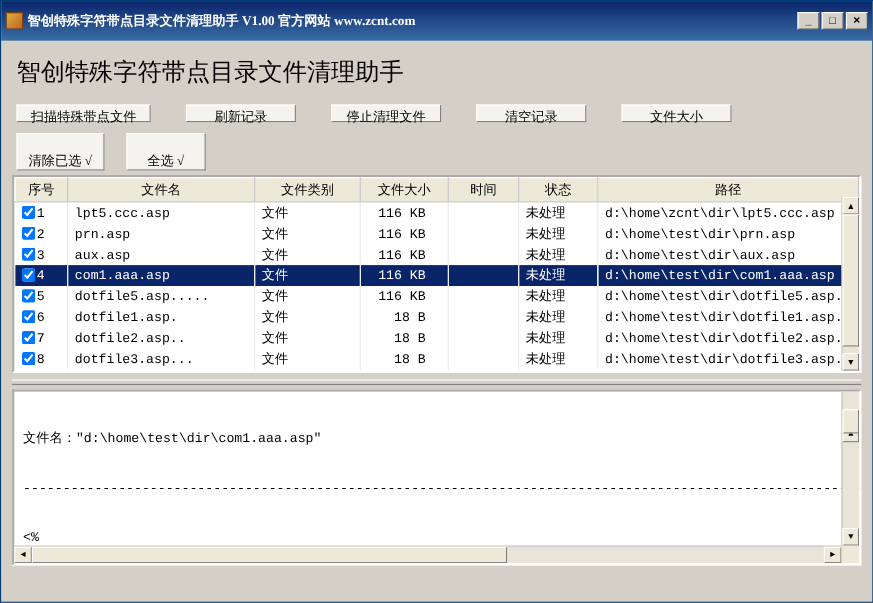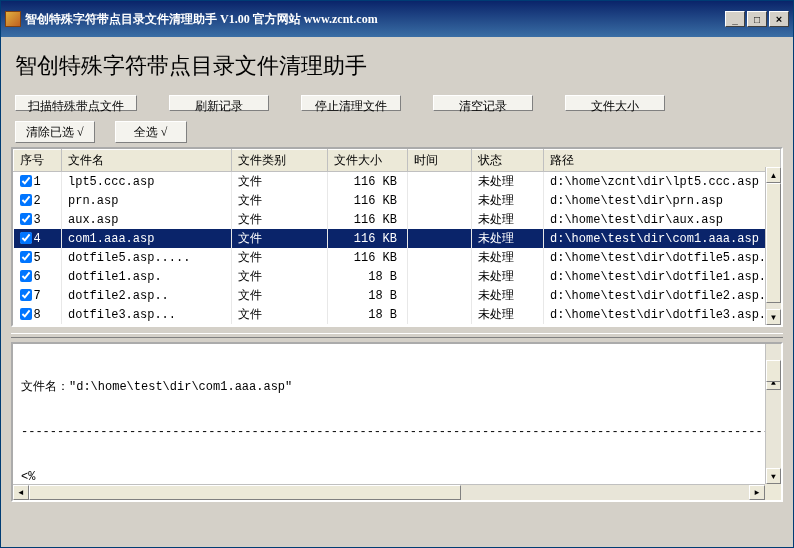--- a/index.html
+++ b/index.html
@@ -70,21 +70,21 @@
   gap: 20px;
   margin: 4px 0 4px 4px;
 }
 .btn-small {
   min-width: 72px;
   height: 22px;
   background: #f4f3ee;
   border: 1px solid #808080;
   border-top-color:#fff; border-left-color:#fff;
   font-size: 12px;
-  padding: 2px 10px;
+  padding: 16px 10px;
   cursor: default;
   font-family: "SimSun","宋体",serif;
 }
 .table-wrap {
   border: 2px inset #fff;
   background: #fff;
   height: 180px;
   overflow: hidden;
   margin-bottom: 6px;
   position: relative;
@@ -92,21 +92,21 @@
 table {
   border-collapse: collapse;
   width: 100%;
   font-size: 12px;
   table-layout: fixed;
 }
 th {
   background: #ece9d8;
   border: 1px solid #c0c0c0;
   border-top-color:#fff; border-left-color:#fff;
-  text-align: left;
+  text-align: center;
   padding: 2px 6px;
   font-weight: normal;
   height: 18px;
   overflow:hidden;
 }
 td {
   padding: 1px 6px;
   border-right: 1px solid #e8e8e8;
   height: 16px;
   white-space: nowrap;
@@ -117,21 +117,21 @@
   background: #0a246a;
   color: #fff;
 }
 .chk {
   width: 12px; height: 12px; vertical-align: middle;
   margin-right: 2px;
 }
 .col-idx { width: 48px; }
 .col-name { width: 170px; }
 .col-type { width: 96px; }
-.col-size { width: 80px; text-align: right; padding-right:10px;}
+.col-size { width: 80px; text-align: right; padding-right:20px;}
 .col-time { width: 64px; }
 .col-status { width: 72px; }
 .col-path { width: auto; }
 .scrollbar-v {
   position:absolute; right:0; top:18px; bottom:0; width:16px;
   background:#e8e5d8;
   border-left:1px solid #c0c0c0;
 }
 .sb-arrow {
   height:16px; background:#ece9d8;

